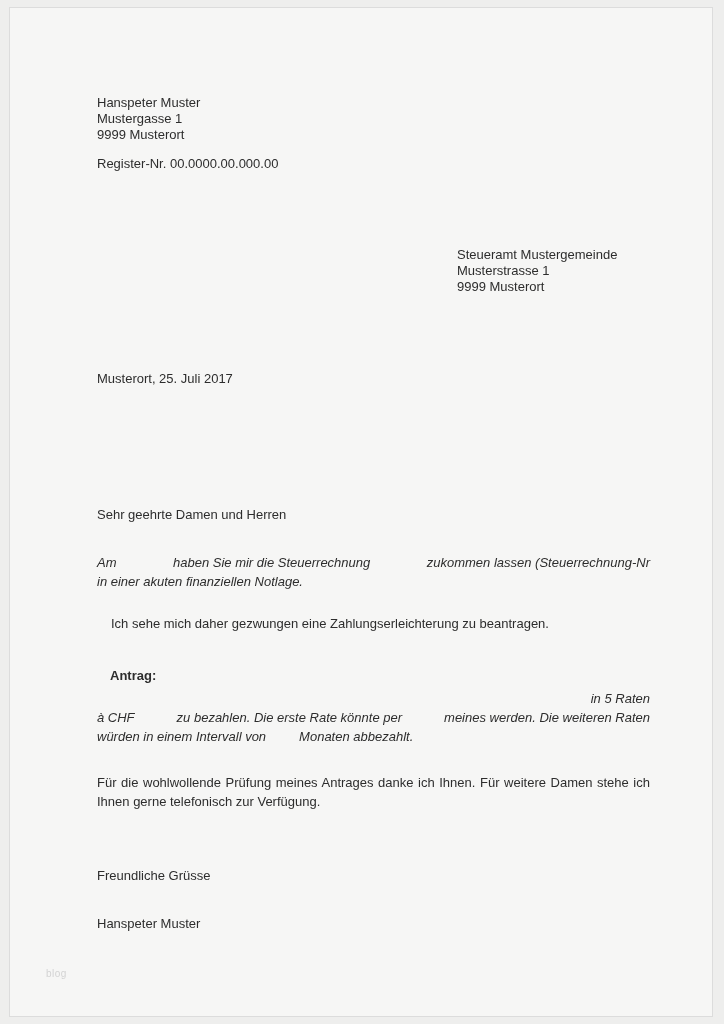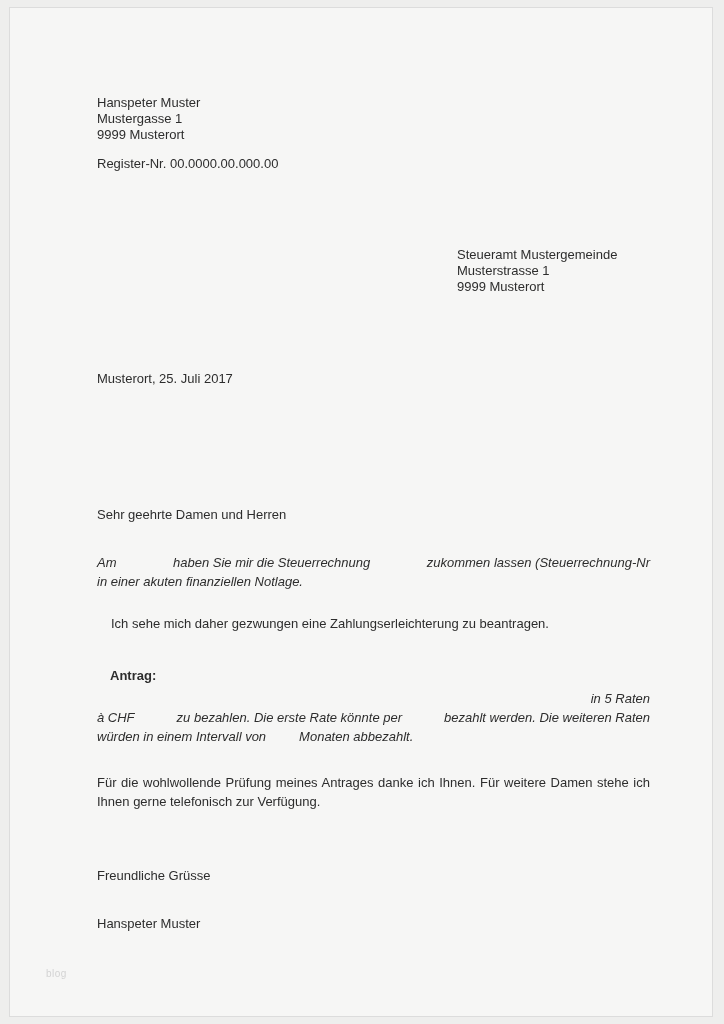--- a/index.html
+++ b/index.html
@@ -87,21 +87,21 @@
   <div class="abs antragpara para text">
       <div class="tline just">
         <span class="blank" style="min-width: 45px;"></span>
         <span class="seg">in 5 Raten</span>
       </div>
       <div class="tline just">
         <span class="seg">à CHF</span>
         <span class="blank" style="min-width: 30px;"></span>
         <span class="seg">zu bezahlen. Die erste Rate könnte per</span>
         <span class="blank" style="min-width: 32px;"></span>
-        <span class="seg">bezahlt werden. Die weiteren Raten</span>
+        <span class="seg">meines werden. Die weiteren Raten</span>
       </div>
       <div class="tline">
         <span class="seg">würden in einem Intervall von</span>
         <span class="blank" style="min-width: 33px;"></span>
         <span class="seg">Monaten abbezahlt.</span>
       </div>
     </div>
 
   <div class="abs closepara para text jpara">Für die wohlwollende Prüfung meines Antrages danke ich Ihnen. Für weitere Damen stehe ich Ihnen gerne telefonisch zur Verfügung.</div>
 

